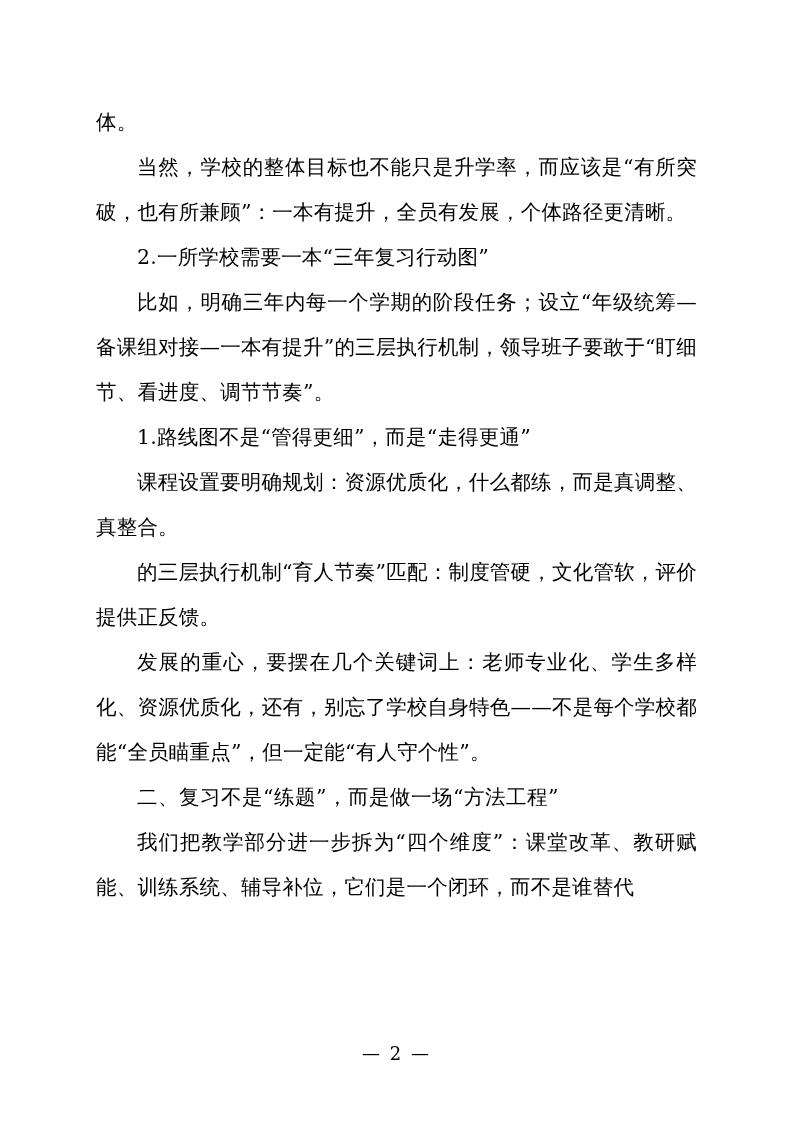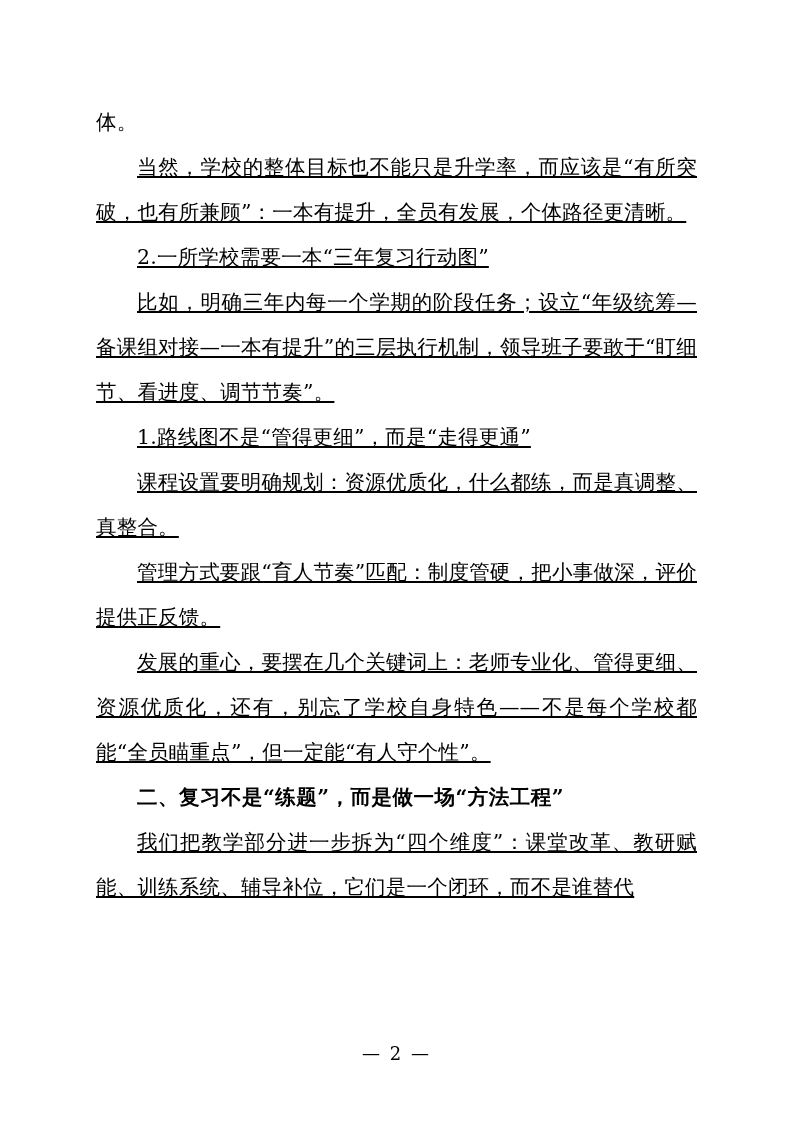--- a/index.html
+++ b/index.html
@@ -29,27 +29,26 @@
     text-align: justify;
     text-justify: inter-ideograph;
     letter-spacing: 0.2px;
   }
   p {
     margin: 0;
     padding: 0;
   }
   .indent {
     text-indent: 41px;
-    text-decoration: underline;
   }
   .noindent {
     text-indent: 0;
   }
   .heading {
-    font-weight: bold;
+    font-weight: normal;
     text-indent: 41px;
     letter-spacing: 0.5px;
   }
   .footer {
     position: absolute;
     left: 0;
     right: 0;
     bottom: 58px;
     text-align: center;
     font-size: 18px;
@@ -62,19 +61,19 @@
 <body>
 
 <div class="page">
   <div class="doc-body">
     <p class="noindent">体。</p>
     <p class="indent">当然，学校的整体目标也不能只是升学率，而应该是“有所突破，也有所兼顾”：一本有提升，全员有发展，个体路径更清晰。</p>
     <p class="indent">2.一所学校需要一本“三年复习行动图”</p>
     <p class="indent">比如，明确三年内每一个学期的阶段任务；设立“年级统筹—备课组对接—一本有提升”的三层执行机制，领导班子要敢于“盯细节、看进度、调节节奏”。</p>
     <p class="indent">1.路线图不是“管得更细”，而是“走得更通”</p>
     <p class="indent">课程设置要明确规划：资源优质化，什么都练，而是真调整、真整合。</p>
-    <p class="indent">管理方式要跟“育人节奏”匹配：制度管硬，把小事做深，评价提供正反馈。</p>
-    <p class="indent">发展的重心，要摆在几个关键词上：老师专业化、管得更细、资源优质化，还有，别忘了学校自身特色——不是每个学校都能“全员瞄重点”，但一定能“有人守个性”。</p>
+    <p class="indent">的三层执行机制“育人节奏”匹配：制度管硬，文化管软，评价提供正反馈。</p>
+    <p class="indent">发展的重心，要摆在几个关键词上：老师专业化、学生多样化、资源优质化，还有，别忘了学校自身特色——不是每个学校都能“全员瞄重点”，但一定能“有人守个性”。</p>
     <p class="heading">二、复习不是“练题”，而是做一场“方法工程”</p>
     <p class="indent">我们把教学部分进一步拆为“四个维度”：课堂改革、教研赋能、训练系统、辅导补位，它们是一个闭环，而不是谁替代</p>
   </div>
   <div class="footer">— 2 —</div>
 </div>
 
 </body></html>

